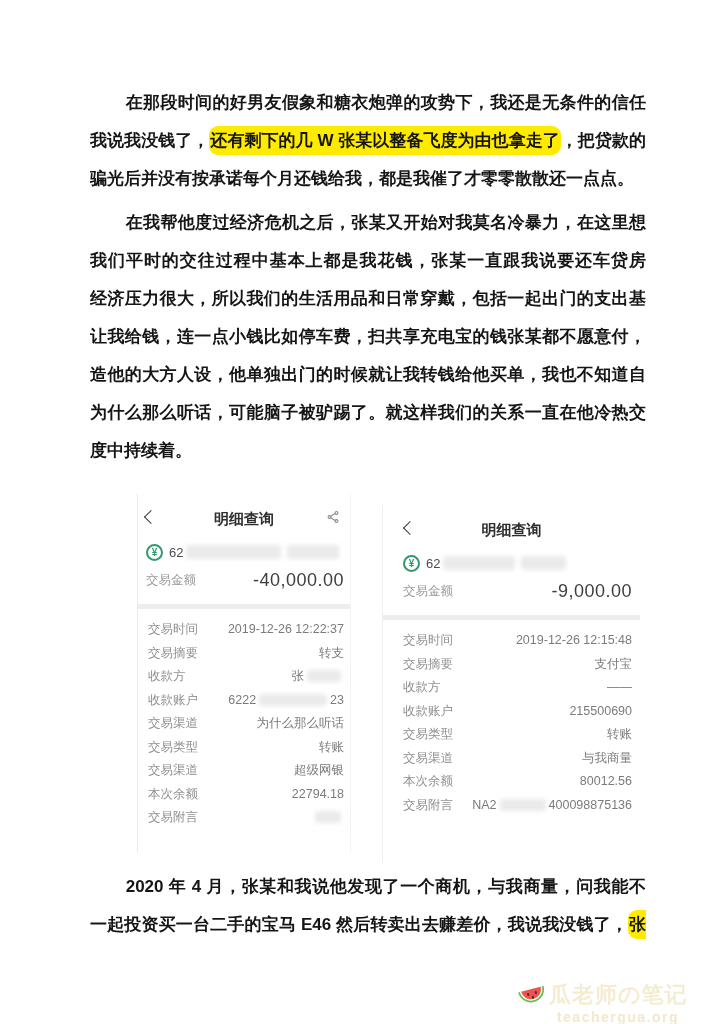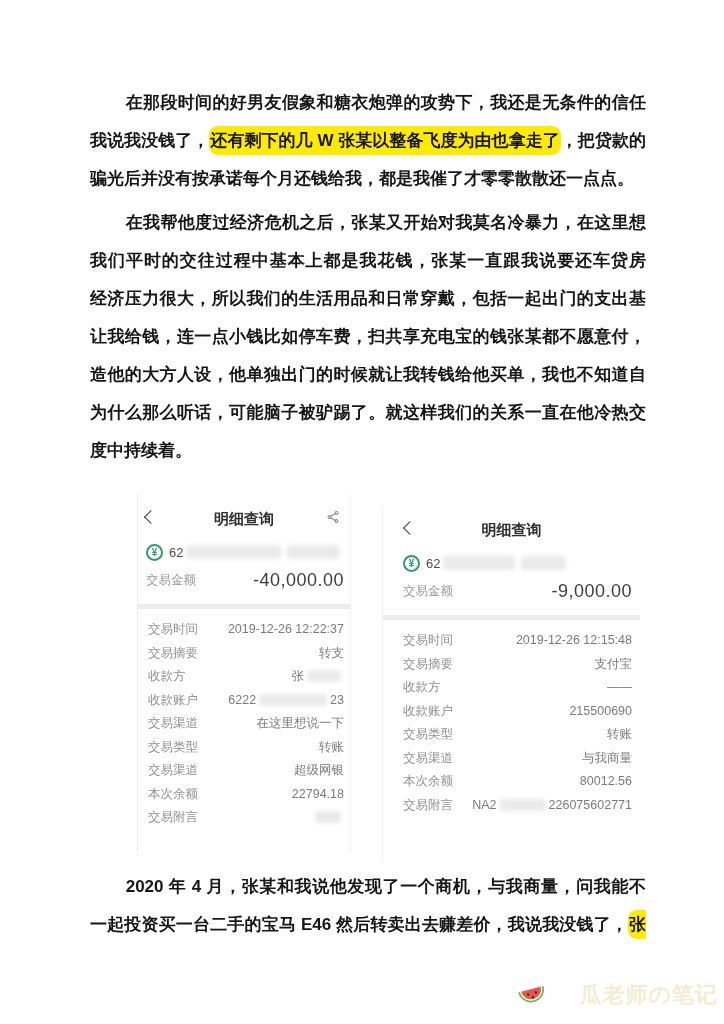--- a/index.html
+++ b/index.html
@@ -52,21 +52,21 @@
   .r-value{color:#7b7b7b;text-align:right;}
   .r-value .vline{white-space:nowrap;line-height:18px;padding-top:3px;}
   .r-row:first-child .r-value .vline,.r-value .vline{line-height:23.5px;padding:0;}
   .r-row.multi .r-value .vline{line-height:15px;padding-top:4px;}
 
   .blur{display:inline-block;height:12px;background:#d9d9d9;opacity:.55;border-radius:3px;
         filter:blur(2px);vertical-align:-2px;margin:0 3px;}
 
   
   .watermark{position:absolute;left:518px;top:980px;width:200px;text-align:center;}
-  .wm-row{display:flex;align-items:center;justify-content:space-between;gap:18px;}
+  .wm-row{display:flex;align-items:center;justify-content:flex-start;gap:3px;}
   .wm-title{font-size:22px;font-weight:700;color:#f5ecd2;letter-spacing:1px;}
   .wm-url{font-size:14px;font-weight:700;color:#f2e8cb;letter-spacing:1.5px;margin-top:-1px;}
 </style>
 </head>
 <body>
 
 <div class="page">
 
   <div class="article" id="article-top">
       <div class="para">
@@ -127,21 +127,21 @@
         </div>
         <div class="r-row">
           <span class="r-label">收款账户</span>
           <span class="r-value">
             <div class="vline"><span>6222</span><span class="blur" style="width: 68px;"></span><span>23</span></div>
           </span>
         </div>
         <div class="r-row">
           <span class="r-label">交易渠道</span>
           <span class="r-value">
-            <div class="vline"><span>在这里想说一下</span></div>
+            <div class="vline"><span>为什么那么听话</span></div>
           </span>
         </div>
         <div class="r-row">
           <span class="r-label">交易类型</span>
           <span class="r-value">
             <div class="vline"><span>转账</span></div>
           </span>
         </div>
         <div class="r-row">
           <span class="r-label">交易渠道</span>
@@ -216,21 +216,21 @@
         </div>
         <div class="r-row">
           <span class="r-label">本次余额</span>
           <span class="r-value">
             <div class="vline"><span>80012.56</span></div>
           </span>
         </div>
         <div class="r-row multi">
           <span class="r-label">交易附言</span>
           <span class="r-value">
-            <div class="vline"><span>NA2</span><span class="blur" style="width: 46px;"></span><span>226075602771</span></div>
+            <div class="vline"><span>NA2</span><span class="blur" style="width: 46px;"></span><span>400098875136</span></div>
           </span>
         </div>
       </div>
     </div>
 
   <div class="article" id="article-bottom">
       <div class="para">
         <div class="pline indent"><span>2020 年 4 月，张某和我说他发现了一个商机，与我商量，问我能不能和他</span></div>
         <div class="pline"><span>一起投资买一台二手的宝马 E46 然后转卖出去赚差价，我说我没钱了，</span><span class="hl">张某又</span></div>
       </div>
@@ -243,15 +243,16 @@
           <path d="M1 9 A15 15 0 0 0 31 9 Z" fill="#6cbf45"></path>
           <path d="M3 9 A13 13 0 0 0 29 9 Z" fill="#ffffff"></path>
           <path d="M4.5 9 A11.5 11.5 0 0 0 27.5 9 Z" fill="#ef5350"></path>
           <ellipse cx="11.5" cy="14" rx="1.2" ry="1.7" fill="#333"></ellipse>
           <ellipse cx="20.5" cy="14" rx="1.2" ry="1.7" fill="#333"></ellipse>
           <ellipse cx="16" cy="18.5" rx="1.2" ry="1.7" fill="#333"></ellipse>
         </svg>
       </span>
       <span class="wm-title">瓜老师の笔记</span>
     </div>
+    <div class="wm-url">teachergua.org</div>
   </div>
 
 </div>
 
 </body></html>

